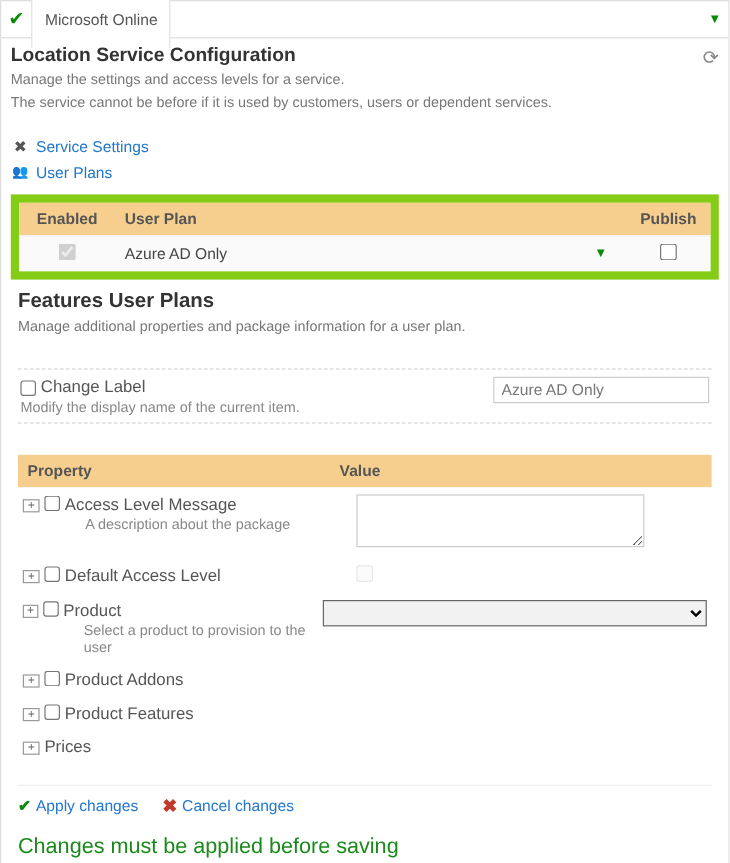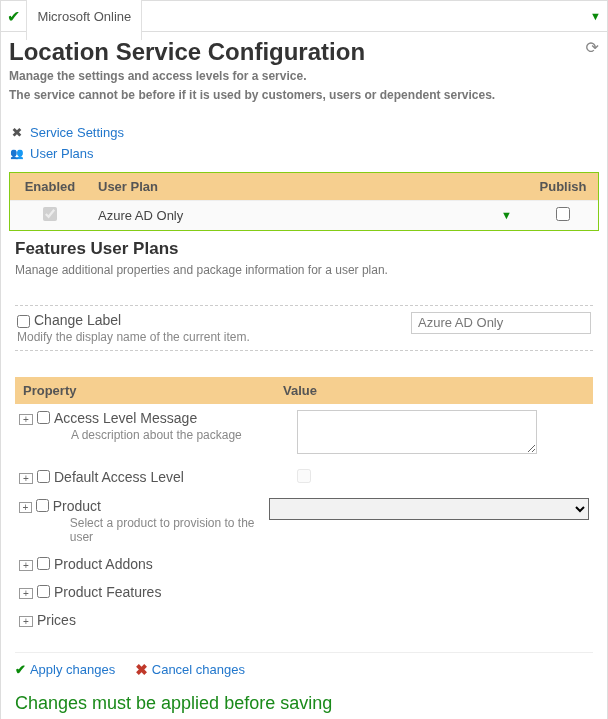--- a/index.html
+++ b/index.html
@@ -23,30 +23,30 @@
   border-bottom: none;
   padding: 16px 10px;
   color: #555;
   font-size: 13px;
   background: #fff;
 }
 .topbar .right-triangle { margin-left: auto; color: #0a8a0a; font-size: 11px; }
 
 .panel { border: 1px solid #ddd; border-top: none; padding: 6px 8px 10px 8px; }
 .panel-head { display: flex; align-items: flex-start; }
-.panel-title { font-size: 24px; font-weight: bold; color: #333; }
-.panel-sub { color: #777; font-size: 12px; line-height: 1.4; margin-top: 2px; font-weight: bold; }
+.panel-title { font-size: 16px; font-weight: bold; color: #333; }
+.panel-sub { color: #777; font-size: 12px; line-height: 1.4; margin-top: 2px; }
 .refresh { margin-left: auto; color: #888; font-size: 16px; }
 
 .links { margin-top: 18px; }
 .linkrow { display: flex; align-items: center; gap: 5px; padding: 3px 0; color: #2277cc; font-size: 13px; }
 .linkrow .icon { color: #555; width: 16px; text-align: center; }
 .linkrow a { color: #2277cc; text-decoration: none; }
 
-.table { margin-top: 8px; border: 1px solid #84cc16; }
+.table { margin-top: 8px; border: 7px solid #84cc16; }
 .thead { display: flex; background: #f6cf8f; color: #555; font-size: 13px; font-weight: 600; }
 .thead > div { padding: 6px 8px; }
 .col-enabled { width: 80px; text-align: center; }
 .col-plan { flex: 1; }
 .col-publish { width: 70px; text-align: center; }
 .trow { display: flex; align-items: center; background: #fafafa; border-top: 1px solid #eee; }
 .trow > div { padding: 6px 8px; }
 .trow .dd { color: #0a8a0a; font-size: 11px; margin-right: 8px; }
 .trow .col-plan { display: flex; align-items: center; }
 .trow input[type=checkbox] { width: 14px; height: 14px; }

